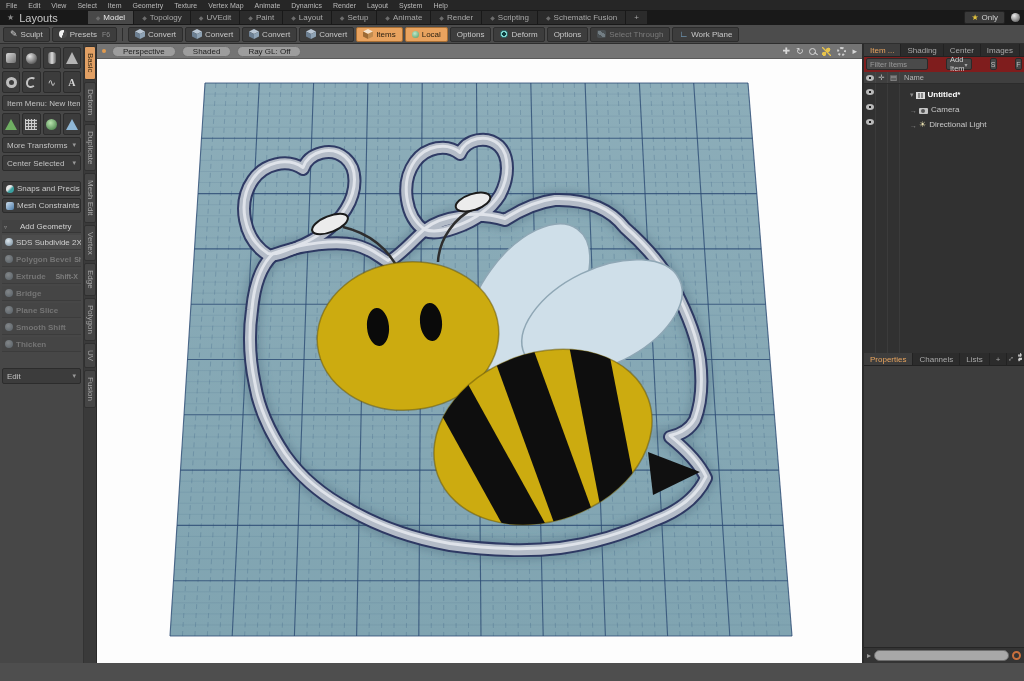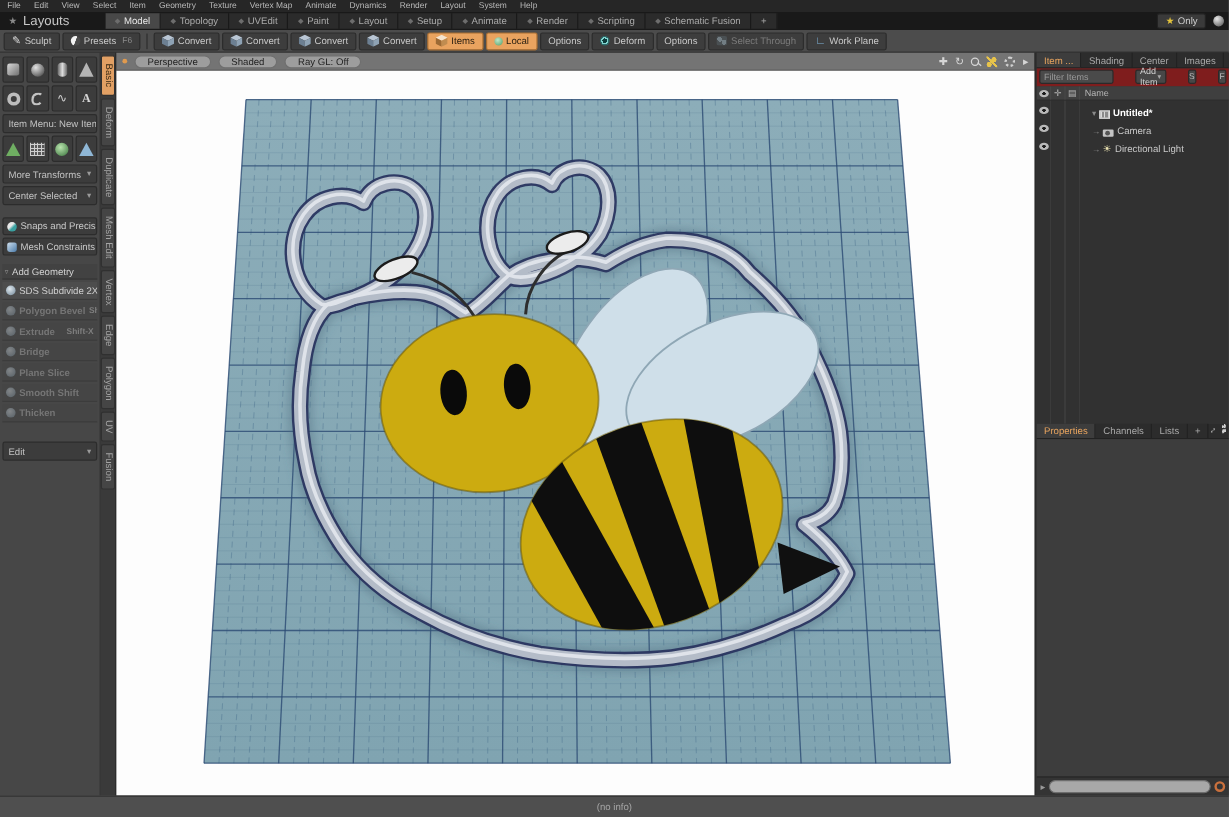--- a/index.html
+++ b/index.html
@@ -57,21 +57,21 @@
   .g-pivot { width:0;height:0;border-left:6px solid transparent;border-right:6px solid transparent;border-bottom:11px solid #6fae62; }
   .g-mesh { width:12px; height:11px; background:repeating-linear-gradient(0deg,#cfcfcf 0 1px,transparent 1px 3px),repeating-linear-gradient(90deg,#cfcfcf 0 1px,transparent 1px 3px),#585858; }
   .g-sculpt { width:11px; height:11px; border-radius:50%; background:radial-gradient(circle at 40% 35%,#b9e4ae,#37713a); }
   .g-pyr { width:0;height:0;border-left:6px solid transparent;border-right:6px solid transparent;border-bottom:11px solid #8fb7d6; }
   .drop { height:16px; background:#3c3c3c; border:1px solid #2c2c2c; border-radius:2px; color:#c2c2c2; display:flex; align-items:center; padding:0 4px; white-space:nowrap; overflow:hidden; }
   .drop .caret { margin-left:auto; color:#9a9a9a; font-size:7px; }
   .side-btn { height:15px; background:#3c3c3c; border:1px solid #2c2c2c; border-radius:2px; color:#c9c9c9; display:flex; align-items:center; gap:3px; padding:0 3px; white-space:nowrap; overflow:hidden; }
   .sb-ico { width:8px; height:8px; border-radius:2px; flex:none; }
   .ico-snap { background:linear-gradient(135deg,#e8e8e8 40%,#3aa0a0 60%); border-radius:50%; }
   .ico-constr { background:linear-gradient(135deg,#cfe0ef,#4a7aa8); }
-  .sec-head { height:13px; display:flex; align-items:center; gap:3px; color:#d2d2d2; padding:0 2px; background:#424242; border-bottom:1px solid #363636; }
+  .sec-head { height:13px; display:flex; align-items:center; gap:13px; color:#d2d2d2; padding:0 2px; background:#424242; border-bottom:1px solid #363636; }
   .sec-head .tri { font-size:6px; color:#9a9a9a; }
   .tool-row { height:15px; display:flex; align-items:center; gap:3px; padding:0 3px; background:#454545; border-bottom:1px solid #3c3c3c; color:#cfcfcf; white-space:nowrap; overflow:hidden; }
   .tool-row.first { background:#4d4d4d; }
   .tool-row.off { color:#757575;font-weight:bold; }
   .tool-row .t-ico { width:8px; height:8px; border-radius:50%; background:radial-gradient(circle at 40% 35%,#dfe8ee,#6f8596); flex:none; }
   .tool-row.off .t-ico { opacity:.4; }
   .tool-row .sc { margin-left:auto; font-size:7px; color:#7e7e7e; }
   .edit-drop { margin-top:14px; }
 
   
@@ -670,16 +670,13 @@
         <div class="propbody"></div>
         <div class="cmdrow">
           <span class="arrow">▸</span>
           <input class="cmdinput" type="text" style="">
           <span class="ocirc"></span>
         </div>
       </div>
     </div>
   </div>
 
-  <div class="statusbar">
-    <span>(no info)</span>
-  </div>
 </div>
 
 </body></html>

